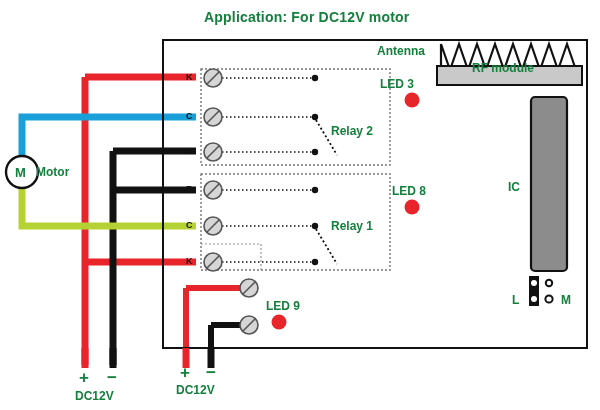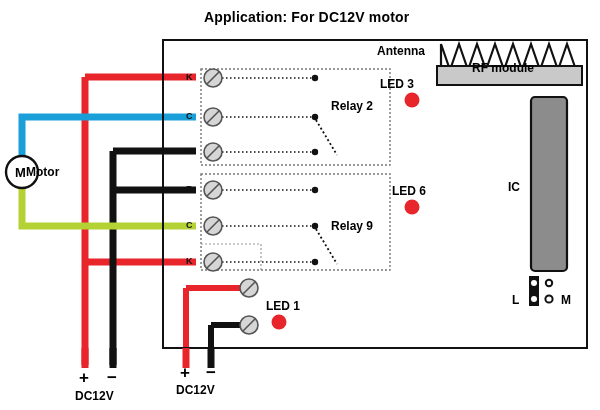--- a/index.html
+++ b/index.html
@@ -19,21 +19,21 @@
   }
   #stage svg {
     position: absolute;
     left: 0;
     top: 0;
   }
   .lbl {
     position: absolute;
     font-family: "Liberation Sans", sans-serif;
     font-weight: bold;
-    color: #000000;
+    color: #15803d;
     white-space: nowrap;
     line-height: 1;
   }
   .title {
     font-size: 14px;
     letter-spacing: 0.2px;
   }
   .lbl-md { font-size: 12px; text-align: center; }
   .lbl-pm { font-size: 17px; }
   .term-lbl {
@@ -183,36 +183,36 @@
 
     <g>
       <path d="M 85 348 L 85 368" stroke="#e8252a" stroke-width="7" fill="none"></path>
       <path d="M 113 348 L 113 368" stroke="#111111" stroke-width="7" fill="none"></path>
       <path d="M 186 348 L 186 368" stroke="#e8252a" stroke-width="7" fill="none"></path>
       <path d="M 211 348 L 211 368" stroke="#111111" stroke-width="7" fill="none"></path>
     </g>
   </svg>
 
   <div class="lbl lbl-md" style="left:15px; top:166px; font-size:13px;">M</div>
-  <div class="lbl lbl-md" style="left:26px; top:166px;">Motor</div>
+  <div class="lbl lbl-md" style="left:36px; top:166px;">Motor</div>
 
   <div class="term-lbl" style="left:186px; top:73px;">K</div>
   <div class="term-lbl" style="left:186px; top:112px;">C</div>
   <div class="term-lbl" style="left:186px; top:147px;">B</div>
 
   <div class="term-lbl" style="left:186px; top:185px;">B</div>
   <div class="term-lbl" style="left:186px; top:221px;">C</div>
   <div class="term-lbl" style="left:186px; top:257px;">K</div>
 
-  <div class="lbl lbl-md" style="left:331px; top:100px;">Relay 2</div>
-  <div class="lbl lbl-md" style="left:331px; top:220px;">Relay 9</div>
+  <div class="lbl lbl-md" style="left:331px; top:125px;">Relay 2</div>
+  <div class="lbl lbl-md" style="left:331px; top:220px;">Relay 1</div>
 
   <div class="lbl lbl-md" style="left:380px; top:78px;">LED 3</div>
-  <div class="lbl lbl-md" style="left:392px; top:185px;">LED 6</div>
-  <div class="lbl lbl-md" style="left:266px; top:300px;">LED 1</div>
+  <div class="lbl lbl-md" style="left:392px; top:185px;">LED 8</div>
+  <div class="lbl lbl-md" style="left:266px; top:300px;">LED 9</div>
 
   <div class="lbl lbl-md" style="left:377px; top:45px;">Antenna</div>
   <div class="lbl lbl-md" style="left:472px; top:62px;">RF module</div>
   <div class="lbl lbl-md" style="left:508px; top:181px;">IC</div>
 
   <div class="lbl lbl-md" style="left:512px; top:294px;">L</div>
   <div class="lbl lbl-md" style="left:561px; top:294px;">M</div>
 
   <div class="lbl lbl-pm" style="left:79px; top:369px;">+</div>
   <div class="lbl lbl-pm" style="left:107px; top:369px;">−</div>

